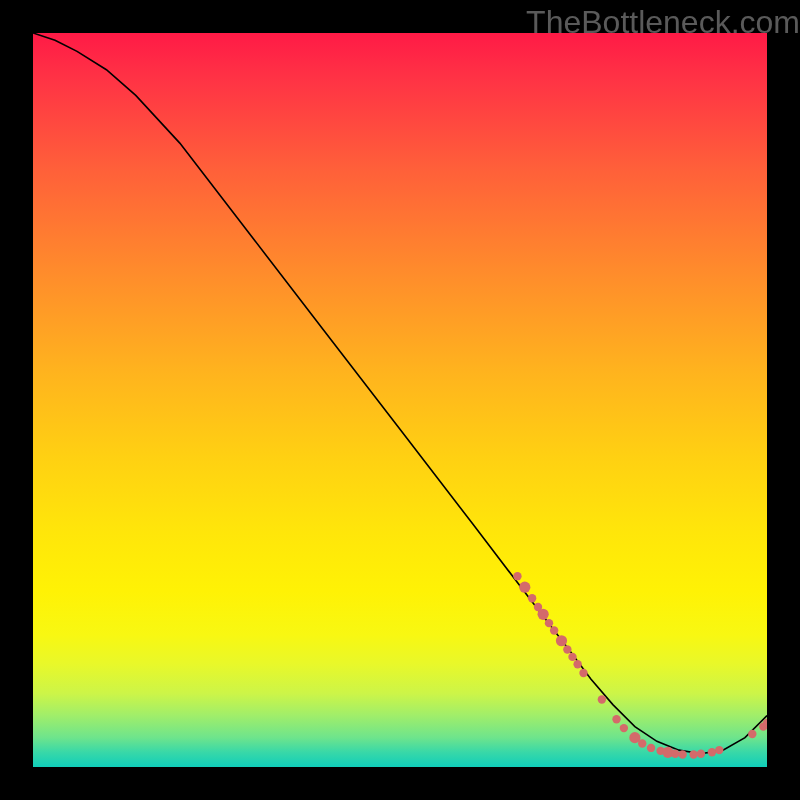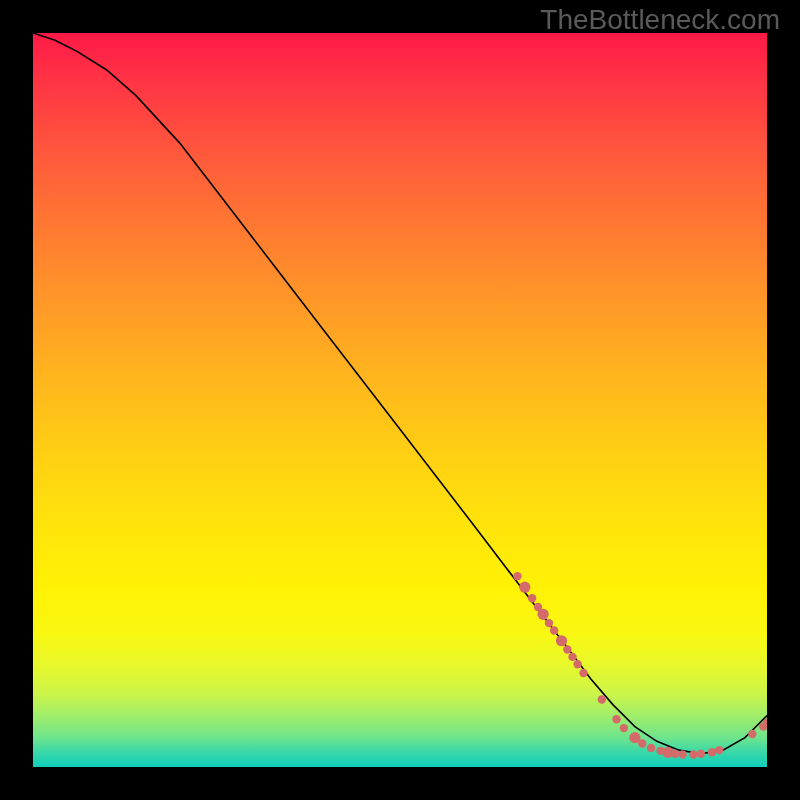--- a/index.html
+++ b/index.html
@@ -13,23 +13,23 @@
   }
   .container {
     width: 800px;
     height: 800px;
     position: relative;
     background: #000;
   }
   .watermark {
     position: absolute;
     top: 4px;
-    right: 20px;
+    right: 0;
     color: #5a5a5a;
-    font-size: 28px;
+    font-size: 32px;
     font-weight: 500;
     z-index: 10;
   }
   .chart-box {
     position: absolute;
     top: 33px;
     left: 33px;
     width: 734px;
     height: 734px;
     overflow: hidden;

